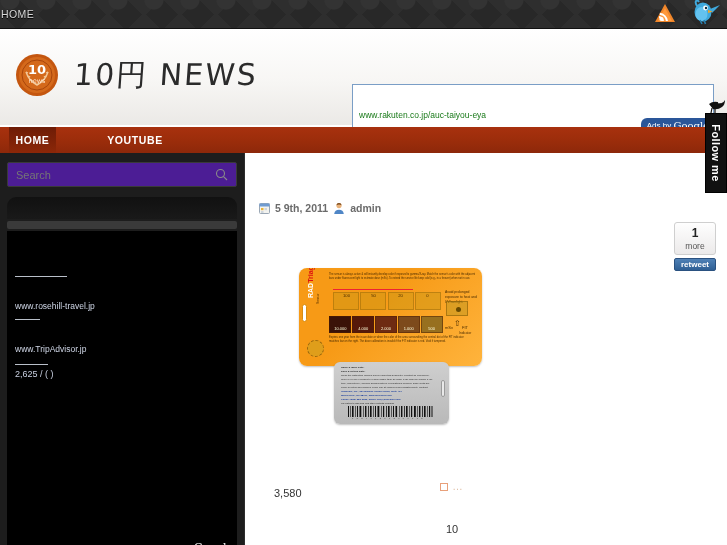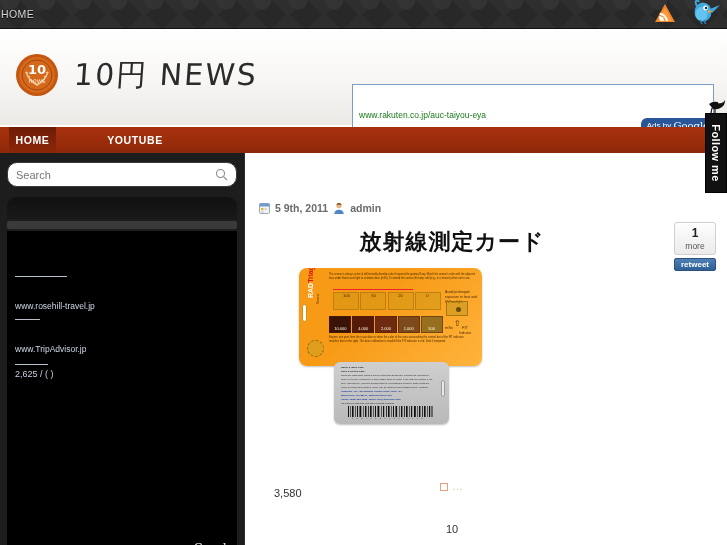--- a/index.html
+++ b/index.html
@@ -90,21 +90,21 @@
     background:#fff;
   }
   .sidebar {
     position:absolute; left:0; top:153px; width:245px; height:392px;
     background:#1d1d1d;
     border-right:1px solid #2d2d2d;
   }
   .sb-inner { position:absolute; left:7px; top:9px; width:230px; }
   .search-box {
     position:relative; width:230px; height:25px;
-    background:#ffffff; border:1px solid #3a3a3a; border-radius:10px;
+    background:#4c1d95; border:1px solid #3a3a3a; border-radius:2px;
   }
   .search-box input {
     position:absolute; left:8px; top:0; width:190px; height:23px;
     background:transparent; border:0; outline:0;
     color:#8d8d8d; font-size:11px; font-family:"Liberation Sans", sans-serif;
   }
   .search-box .mag { position:absolute; right:8px; top:5px; }
 
   .widget-head {
     position:absolute; left:7px; top:44px; width:230px; height:22px;
@@ -378,21 +378,20 @@
       <span class="user-icon">
         <svg width="12" height="12" viewBox="0 0 12 12">
           <circle cx="6" cy="3.6" r="2.6" fill="#e9b27a"></circle>
           <path d="M6 1 a2.6 2.6 0 0 1 2.6 2.2 q-2.6 -1.4 -5.2 0 A2.6 2.6 0 0 1 6 1z" fill="#7a4a1e"></path>
           <path d="M1.2 12 q0.6 -4.2 4.8 -4.2 q4.2 0 4.8 4.2 z" fill="#4f86c6"></path>
         </svg>
       </span>
       <span>admin</span>
     </div>
 
-    <div class="post-title">放射線測定カード</div>
 
     <div class="card-img">
       <div class="card-front">
         <div class="cf-slot"></div>
         <div class="cf-text">The sensor is always active &amp; will instantly develop color if exposed to gamma/X-ray. Match the sensor's color with the adjacent bars under fluorescent light to estimate dose (mSv). To extend the service life keep cold (e.g., in a freezer) when not in use.</div>
         <div class="cf-redline"></div>
         <div class="cf-rad">RAD<span class="tri">Triage</span></div>
         <div class="cf-sensor">Sensor</div>
         <div class="cf-topbars">
           <div></div>

